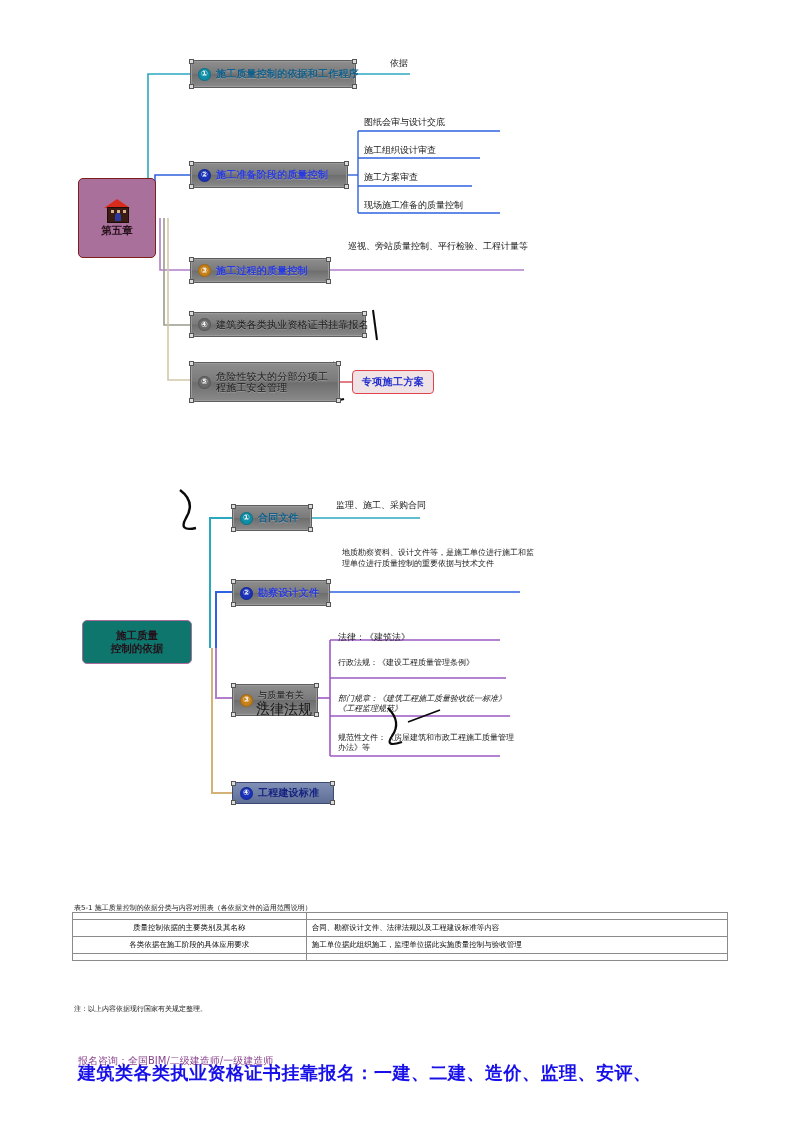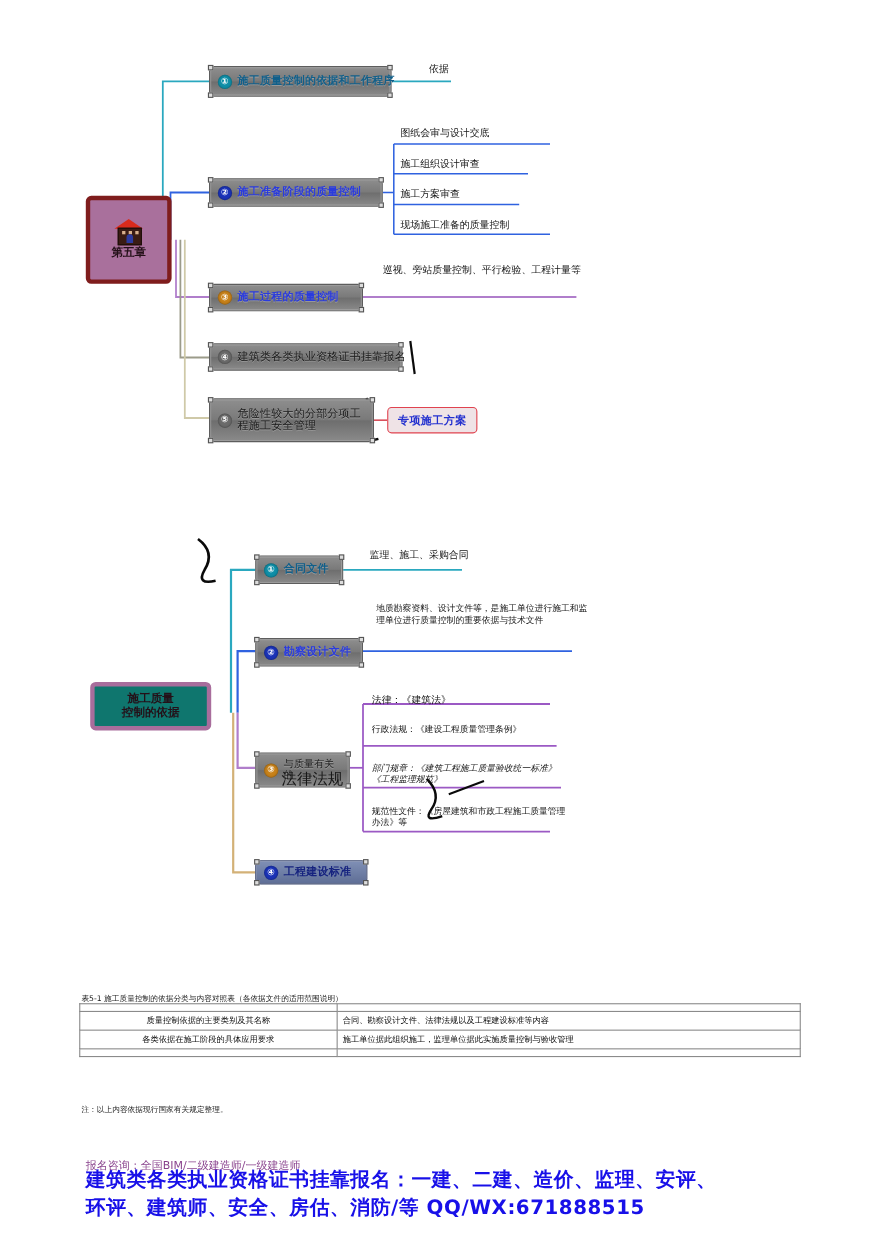--- a/index.html
+++ b/index.html
@@ -45,21 +45,21 @@
   }
   .handles::before{left:-2px;top:-2px;}
   .handles::after{right:-2px;top:-2px;}
   .hb{position:absolute;left:0;right:0;bottom:0;height:0;}
   .hb::before{left:-2px;bottom:-2px;}
   .hb::after{right:-2px;bottom:-2px;}
 
   
   .root{
     position:absolute;box-sizing:border-box;
-    background:#a9709c;border:4px solid #7f1d1d;border-radius:5px;
+    background:#a9709c;border:1px solid #7f1d1d;border-radius:5px;
     display:flex;flex-direction:column;align-items:center;justify-content:center;
     color:#241018;font-size:10.5px;font-weight:bold;line-height:1.25;
     filter:blur(.3px);
   }
   .house{width:26px;height:22px;position:relative;margin-bottom:3px;}
   .house .roof{position:absolute;left:0;top:0;width:0;height:0;
     border-left:13px solid transparent;border-right:13px solid transparent;border-bottom:9px solid #d92b1c;}
   .house .body{position:absolute;left:3px;top:8px;width:20px;height:14px;background:#3a1c14;border:1px solid #1d0d08;}
   .house .door{position:absolute;left:11px;top:14px;width:6px;height:8px;background:#2c3a9e;border-radius:3px 3px 0 0;}
   .house .w{position:absolute;width:3px;height:3px;background:#d9b08c;}
@@ -272,16 +272,15 @@
           <td></td>
         </tr>
       </tbody>
     </table>
   </div>
   <div class="tbl-foot">注：以上内容依据现行国家有关规定整理。</div>
 
   <div class="promo">
     <div class="ghost">报名咨询：全国BIM/二级建造师/一级建造师</div>
     <div>建筑类各类执业资格证书挂靠报名：一建、二建、造价、监理、安评、</div>
-    <div>环评、建筑师、安全、房估、消防/等   QQ/WX:671888515</div>
   </div>
 
 </div>
 
 </body></html>

